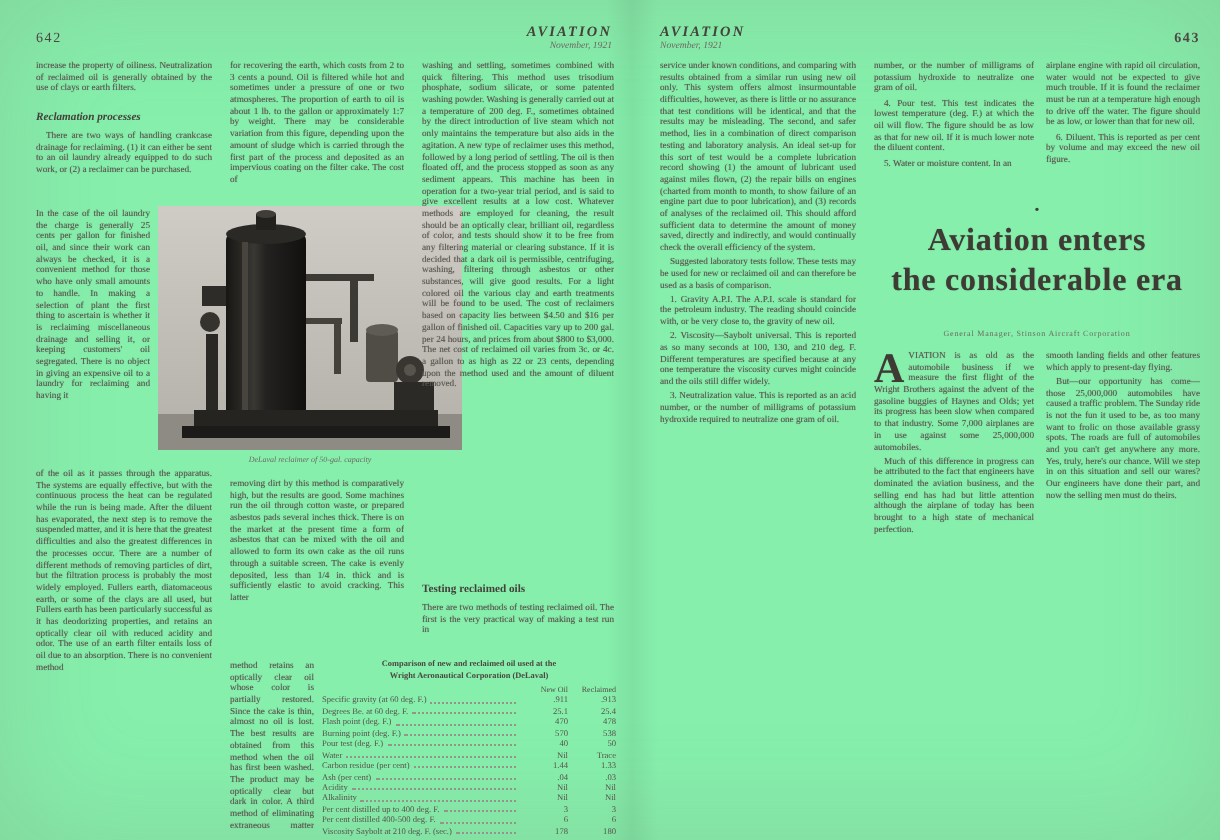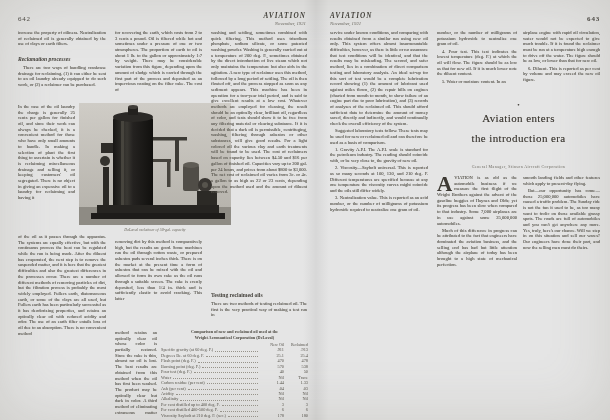--- a/index.html
+++ b/index.html
@@ -1,18 +1,18 @@
 <!DOCTYPE html>
 <html><head>
 <meta charset="utf-8">
 <style>
   html,body{margin:0;padding:0;background:#ffffff;}
   #canvas{
     position:relative;width:610px;height:420px;overflow:hidden;
-    background:#e5e5e5;
+    background:#86efac;
     box-shadow:inset 0 0 60px rgba(115,108,92,.20);
     font-family:"Liberation Serif","DejaVu Serif",serif;
     color:#57544e;
   }
   .abs{position:absolute;}
   .gutter{left:303px;top:0;width:26px;height:420px;
     background:linear-gradient(90deg,rgba(0,0,0,0) 0%,rgba(0,0,0,0.06) 50%,rgba(0,0,0,0) 100%);}
   .pagenum{font-size:7px;letter-spacing:.8px;color:#4c4943;}
   .journal{font-size:7.2px;font-weight:700;letter-spacing:1.1px;color:#45423c;line-height:1.1;font-style:italic;}
   .issue{font-size:4.8px;font-style:italic;color:#6b6860;line-height:1.2;}
@@ -28,21 +28,21 @@
   .cmp-title{font-size:4.2px;font-weight:700;text-align:center;color:#4a473f;line-height:1.35;}
   .cmp-headrow{display:flex;font-size:4px;color:#55524a;margin-top:2px;}
   .cmp-headrow .sp{flex:1;}
   .cmp-headrow .vh{width:24px;text-align:right;}
   .cmp-row{display:flex;align-items:flex-end;font-size:4.3px;line-height:5.45px;color:#56534b;}
   .cmp-row .lbl{white-space:nowrap;}
   .cmp-row .dots{flex:1;border-bottom:1px dotted #97938a;margin:0 2px 1.2px 2px;height:1px;}
   .cmp-row .val{width:24px;text-align:right;}
   
   .bullet{font-size:7px;text-align:center;color:#3e3b35;}
-  .art-title{font-size:11px;font-weight:400;letter-spacing:.4px;text-align:center;color:#3e3a34;
+  .art-title{font-size:16px;font-weight:700;letter-spacing:.4px;text-align:center;color:#3e3a34;
     text-shadow:0 0 .5px rgba(62,58,52,.5);}
   .art-byline{font-size:8.5px;font-style:italic;text-align:center;color:#4a463f;}
   .art-author{font-size:4px;text-align:center;letter-spacing:.4px;color:#6d6a61;}
   .dropcap{float:left;font-size:21px;line-height:16px;font-weight:600;color:#3e3a34;
     padding:1px 2px 0 0;}
 </style>
 </head>
 <body>
 
 <div id="canvas">
@@ -227,21 +227,21 @@
       <div class="para">5. Water or moisture content. In an</div>
     </div>
 
     <div class="abs coltext" style="left:218px;top:30px;width:77px;height:64px;">
       <div class="para noindent">airplane engine with rapid oil circulation, water would not be expected to give much trouble. If it is found the reclaimer must be run at a temperature high enough to drive off the water. The figure should be as low, or lower than that for new oil.</div>
       <div class="para">6. Diluent. This is reported as per cent by volume and may exceed the new oil figure.</div>
     </div>
 
     <div class="abs bullet" style="left:132px;top:101px;width:163px;">•</div>
     <div class="abs art-title" style="left:132px;top:112px;width:163px;">Aviation enters</div>
-    <div class="abs art-title" style="left:132px;top:132px;width:163px;">the introduction era</div>
+    <div class="abs art-title" style="left:132px;top:132px;width:163px;">the considerable era</div>
     <div class="abs art-author" style="left:132px;top:164px;width:163px;">General Manager, Stinson Aircraft Corporation</div>
 
     <div class="abs coltext" style="left:132px;top:175px;width:80px;height:240px;">
       <div class="para noindent">
         <span class="dropcap">A</span><span>VIATION is as old as the automobile business if we measure the first flight of the Wright Brothers against the advent of the gasoline buggies of Haynes and Olds; yet its progress has been slow when compared to that industry. Some 7,000 airplanes are in use against some 25,000,000 automobiles.</span>
       </div>
       <div class="para">Much of this difference in progress can be attributed to the fact that engineers have dominated the aviation business, and the selling end has had but little attention although the airplane of today has been brought to a high state of mechanical perfection.</div>
     </div>
     <div class="abs coltext" style="left:218px;top:175px;width:77px;height:240px;">
       <div class="para noindent">smooth landing fields and other features which apply to present-day flying.</div>

